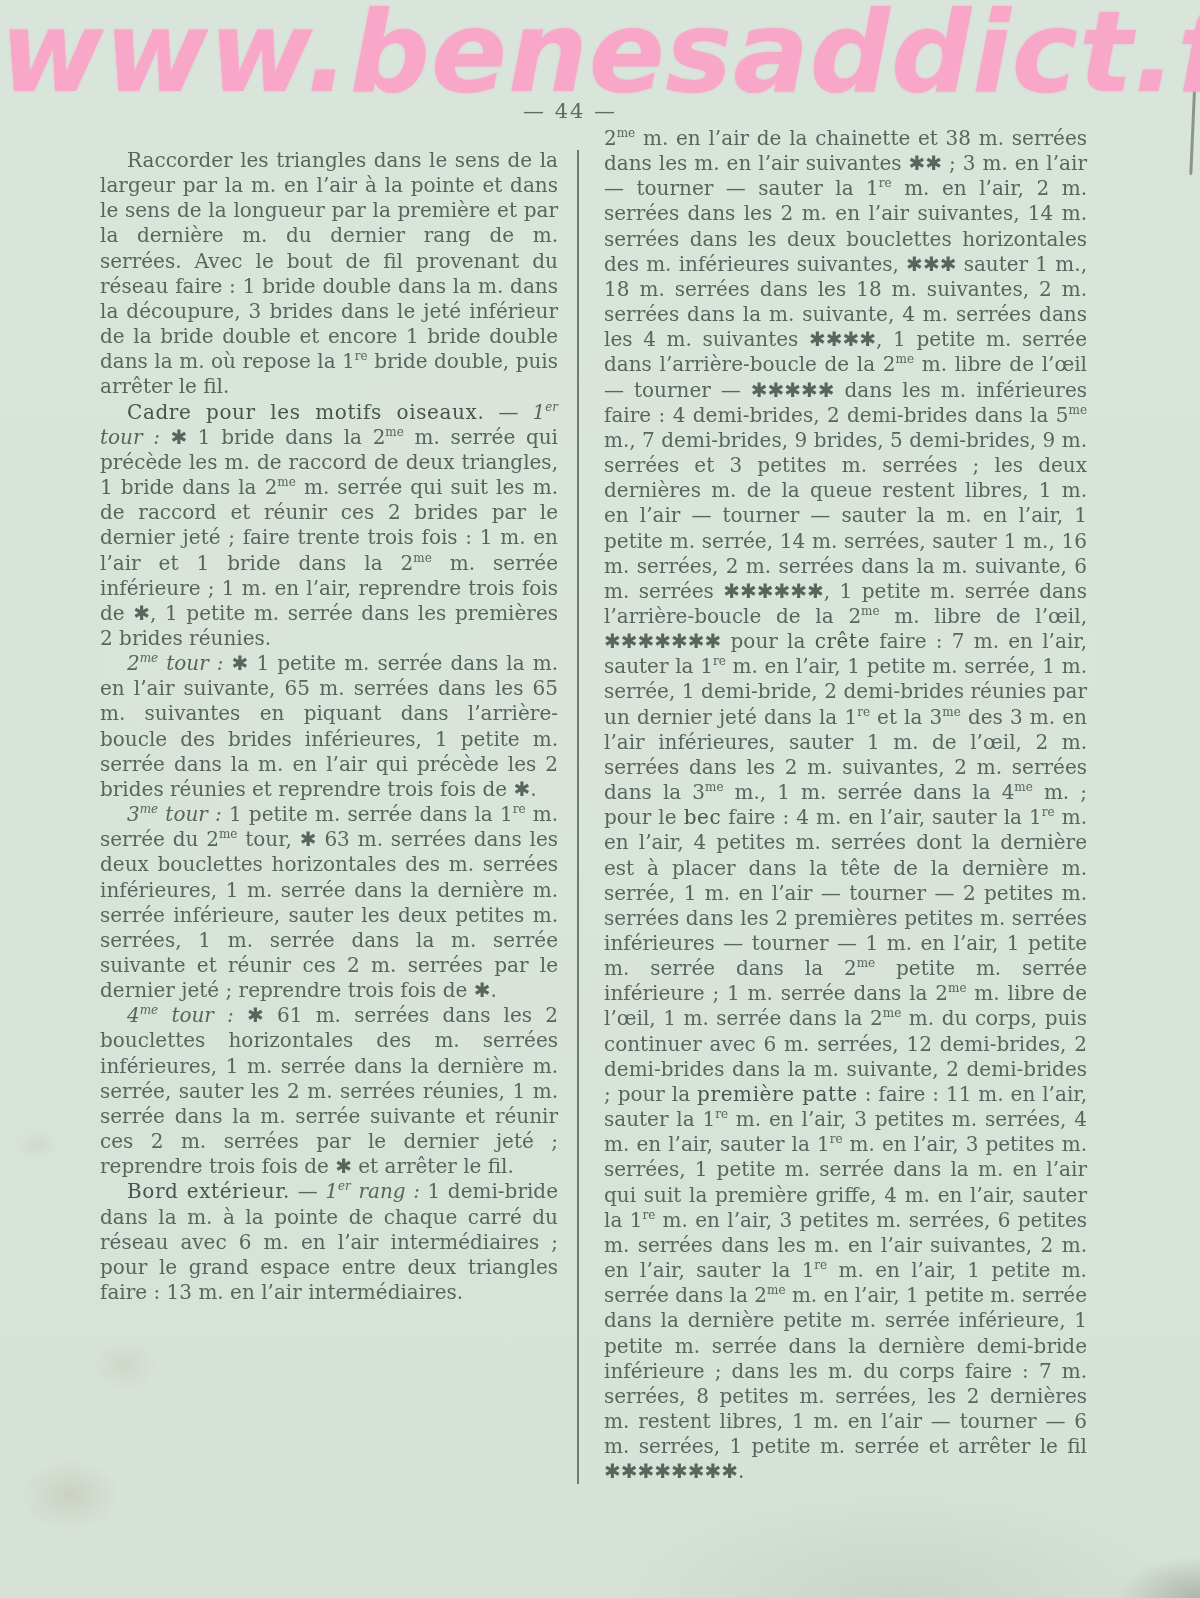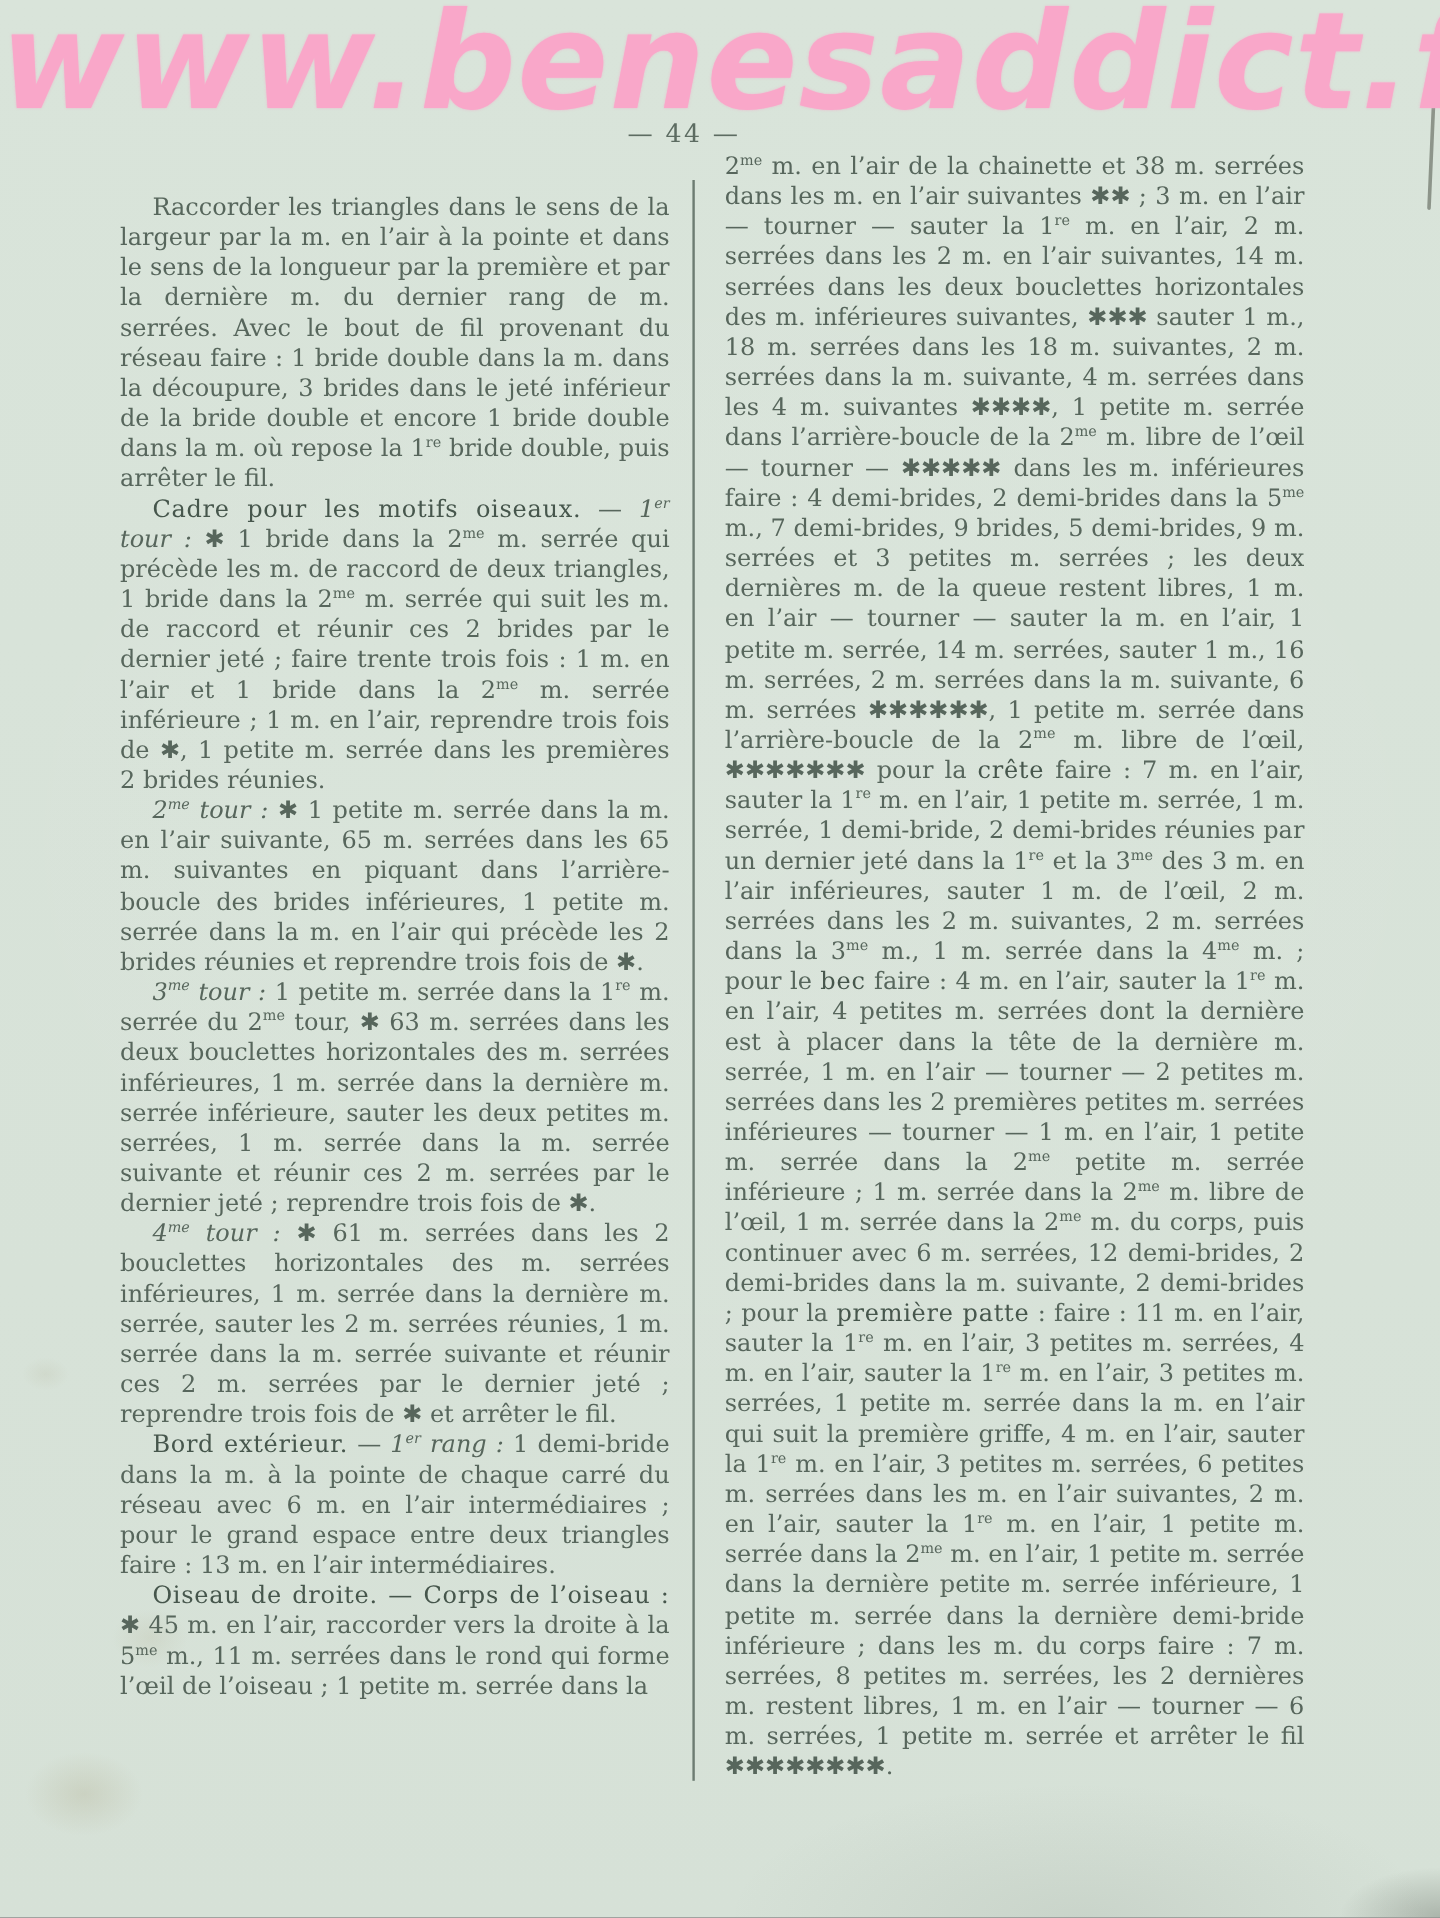--- a/index.html
+++ b/index.html
@@ -55,21 +55,21 @@
     width:2px;height:1334px;
     background:#6d7c72;
   }
   .col{
     position:absolute;
     font-size:20px;
     line-height:25.15px;
     text-align:justify;
     z-index:1;
   }
-  .col-left{left:100px;top:160px;width:458px;}
+  .col-left{left:100px;top:148px;width:458px;}
   .col-right{left:604px;top:126px;width:483px;}
   .para{margin:0;text-indent:27px;}
   .para.noindent{text-indent:0;}
   .b{font-weight:normal;color:#46564c;letter-spacing:0.6px;}
   .i{font-style:italic;}
   sup{font-size:0.60em;line-height:0;vertical-align:super;letter-spacing:0;}
 </style>
 </head>
 <body>
 
@@ -78,18 +78,17 @@
   <div class="page-number">— 44 —</div>
   <div class="edge-sliver"></div>
   <div class="divider"></div>
   <div class="col col-left">
       <p class="para"><span>Raccorder les triangles dans le sens de la largeur par la m. en l’air à la pointe et dans le sens de la longueur par la première et par la dernière m. du dernier rang de m. serrées. Avec le bout de fil provenant du réseau faire : 1 bride double dans la m. dans la découpure, 3 brides dans le jeté inférieur de la bride double et encore 1 bride double dans la m. où repose la 1<sup>re</sup> bride double, puis arrêter le fil.</span></p>
       <p class="para"><span class="b">Cadre pour les motifs oiseaux.</span><span> — </span><span class="i">1<sup>er</sup> tour :</span><span> ✱ 1 bride dans la 2<sup>me</sup> m. serrée qui précède les m. de raccord de deux triangles, 1 bride dans la 2<sup>me</sup> m. serrée qui suit les m. de raccord et réunir ces 2 brides par le dernier jeté ; faire trente trois fois : 1 m. en l’air et 1 bride dans la 2<sup>me</sup> m. serrée inférieure ; 1 m. en l’air, reprendre trois fois de ✱, 1 petite m. serrée dans les premières 2 brides réunies.</span></p>
       <p class="para"><span class="i">2<sup>me</sup> tour :</span><span> ✱ 1 petite m. serrée dans la m. en l’air suivante, 65 m. serrées dans les 65 m. suivantes en piquant dans l’arrière-boucle des brides inférieures, 1 petite m. serrée dans la m. en l’air qui précède les 2 brides réunies et reprendre trois fois de ✱.</span></p>
       <p class="para"><span class="i">3<sup>me</sup> tour :</span><span> 1 petite m. serrée dans la 1<sup>re</sup> m. serrée du 2<sup>me</sup> tour, ✱ 63 m. serrées dans les deux bouclettes horizontales des m. serrées inférieures, 1 m. serrée dans la dernière m. serrée inférieure, sauter les deux petites m. serrées, 1 m. serrée dans la m. serrée suivante et réunir ces 2 m. serrées par le dernier jeté ; reprendre trois fois de ✱.</span></p>
       <p class="para"><span class="i">4<sup>me</sup> tour :</span><span> ✱ 61 m. serrées dans les 2 bouclettes horizontales des m. serrées inférieures, 1 m. serrée dans la dernière m. serrée, sauter les 2 m. serrées réunies, 1 m. serrée dans la m. serrée suivante et réunir ces 2 m. serrées par le dernier jeté ; reprendre trois fois de ✱ et arrêter le fil.</span></p>
       <p class="para"><span class="b">Bord extérieur.</span><span> — </span><span class="i">1<sup>er</sup> rang :</span><span> 1 demi-bride dans la m. à la pointe de chaque carré du réseau avec 6 m. en l’air intermédiaires ; pour le grand espace entre deux triangles faire : 13 m. en l’air intermédiaires.</span></p>
-      <p class="para"><span class="b">Oiseau de droite. — Corps de l’oiseau :</span><span> ✱ 45 m. en l’air, raccorder vers la droite à la 5<sup>me</sup> m., 11 m. serrées dans le rond qui forme l’œil de l’oiseau ; 1 petite m. serrée dans la</span></p>
     </div>
   <div class="col col-right">
       <p class="para noindent"><span>2<sup>me</sup> m. en l’air de la chainette et 38 m. serrées dans les m. en l’air suivantes ✱✱ ; 3 m. en l’air — tourner — sauter la 1<sup>re</sup> m. en l’air, 2 m. serrées dans les 2 m. en l’air suivantes, 14 m. serrées dans les deux bouclettes horizontales des m. inférieures suivantes, ✱✱✱ sauter 1 m., 18 m. serrées dans les 18 m. suivantes, 2 m. serrées dans la m. suivante, 4 m. serrées dans les 4 m. suivantes ✱✱✱✱, 1 petite m. serrée dans l’arrière-boucle de la 2<sup>me</sup> m. libre de l’œil — tourner — ✱✱✱✱✱ dans les m. inférieures faire : 4 demi-brides, 2 demi-brides dans la 5<sup>me</sup> m., 7 demi-brides, 9 brides, 5 demi-brides, 9 m. serrées et 3 petites m. serrées ; les deux dernières m. de la queue restent libres, 1 m. en l’air — tourner — sauter la m. en l’air, 1 petite m. serrée, 14 m. serrées, sauter 1 m., 16 m. serrées, 2 m. serrées dans la m. suivante, 6 m. serrées ✱✱✱✱✱✱, 1 petite m. serrée dans l’arrière-boucle de la 2<sup>me</sup> m. libre de l’œil, ✱✱✱✱✱✱✱ pour la </span><span class="b">crête</span><span> faire : 7 m. en l’air, sauter la 1<sup>re</sup> m. en l’air, 1 petite m. serrée, 1 m. serrée, 1 demi-bride, 2 demi-brides réunies par un dernier jeté dans la 1<sup>re</sup> et la 3<sup>me</sup> des 3 m. en l’air inférieures, sauter 1 m. de l’œil, 2 m. serrées dans les 2 m. suivantes, 2 m. serrées dans la 3<sup>me</sup> m., 1 m. serrée dans la 4<sup>me</sup> m. ; pour le </span><span class="b">bec</span><span> faire : 4 m. en l’air, sauter la 1<sup>re</sup> m. en l’air, 4 petites m. serrées dont la dernière est à placer dans la tête de la dernière m. serrée, 1 m. en l’air — tourner — 2 petites m. serrées dans les 2 premières petites m. serrées inférieures — tourner — 1 m. en l’air, 1 petite m. serrée dans la 2<sup>me</sup> petite m. serrée inférieure ; 1 m. serrée dans la 2<sup>me</sup> m. libre de l’œil, 1 m. serrée dans la 2<sup>me</sup> m. du corps, puis continuer avec 6 m. serrées, 12 demi-brides, 2 demi-brides dans la m. suivante, 2 demi-brides ; pour la </span><span class="b">première patte</span><span> : faire : 11 m. en l’air, sauter la 1<sup>re</sup> m. en l’air, 3 petites m. serrées, 4 m. en l’air, sauter la 1<sup>re</sup> m. en l’air, 3 petites m. serrées, 1 petite m. serrée dans la m. en l’air qui suit la première griffe, 4 m. en l’air, sauter la 1<sup>re</sup> m. en l’air, 3 petites m. serrées, 6 petites m. serrées dans les m. en l’air suivantes, 2 m. en l’air, sauter la 1<sup>re</sup> m. en l’air, 1 petite m. serrée dans la 2<sup>me</sup> m. en l’air, 1 petite m. serrée dans la dernière petite m. serrée inférieure, 1 petite m. serrée dans la dernière demi-bride inférieure ; dans les m. du corps faire : 7 m. serrées, 8 petites m. serrées, les 2 dernières m. restent libres, 1 m. en l’air — tourner — 6 m. serrées, 1 petite m. serrée et arrêter le fil ✱✱✱✱✱✱✱✱.</span></p>
     </div>
 </div>
 
 </body></html>

